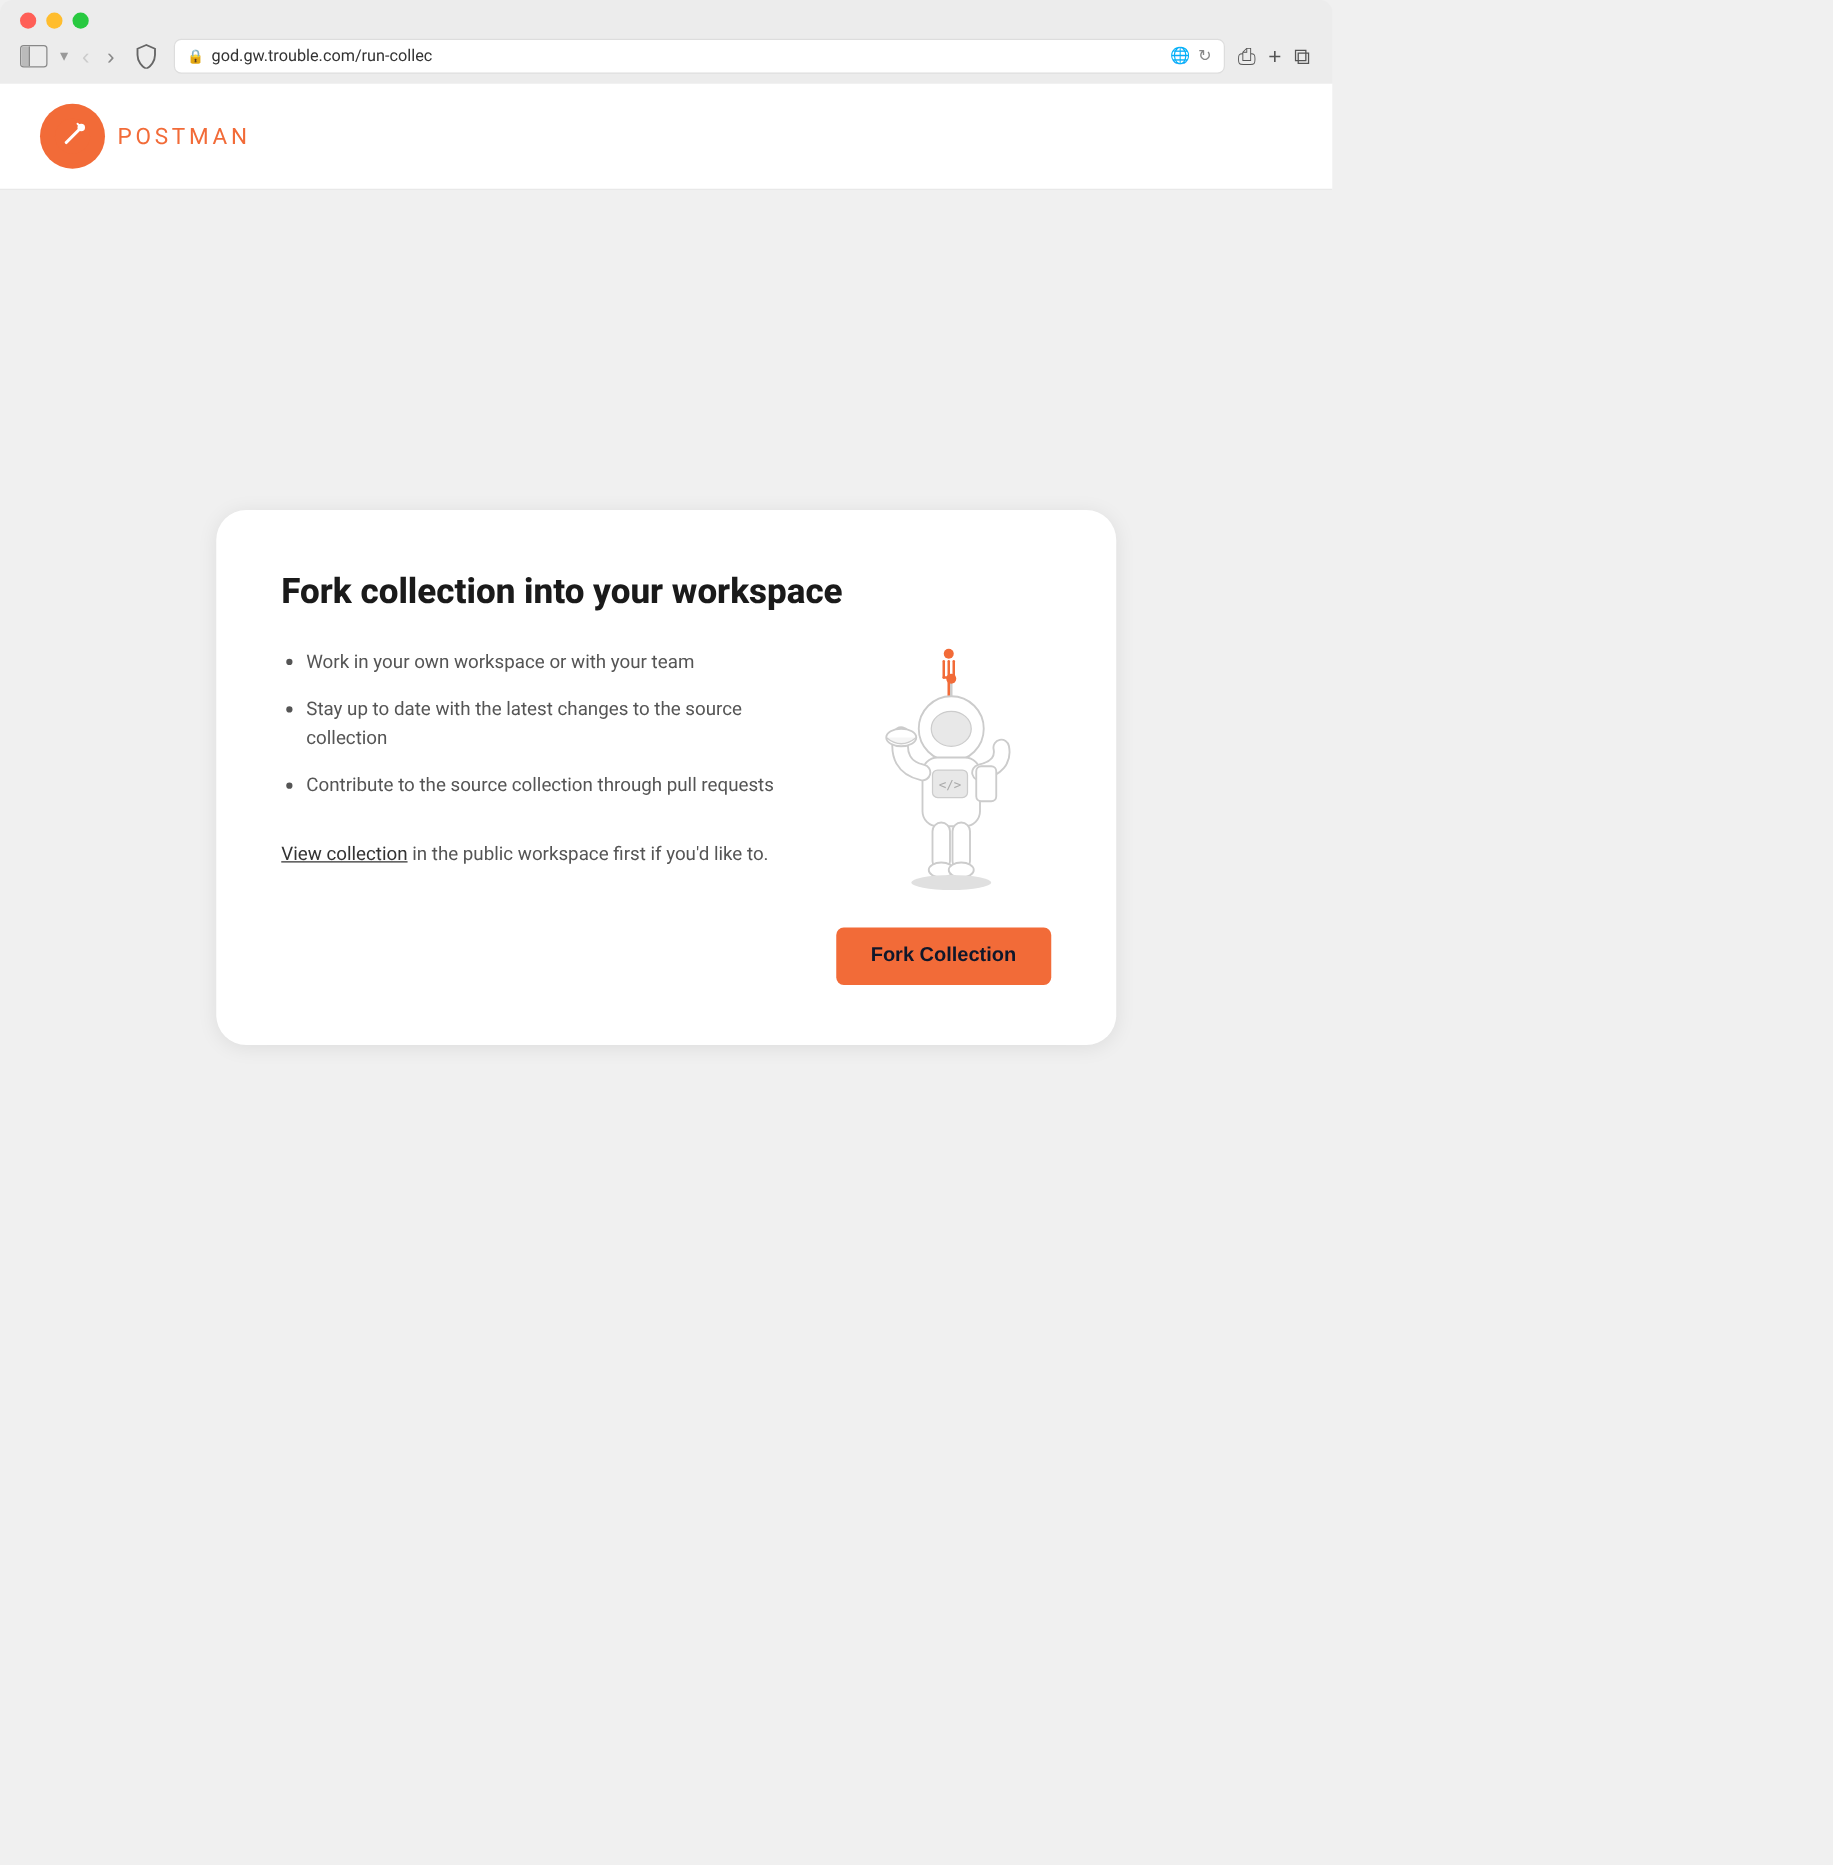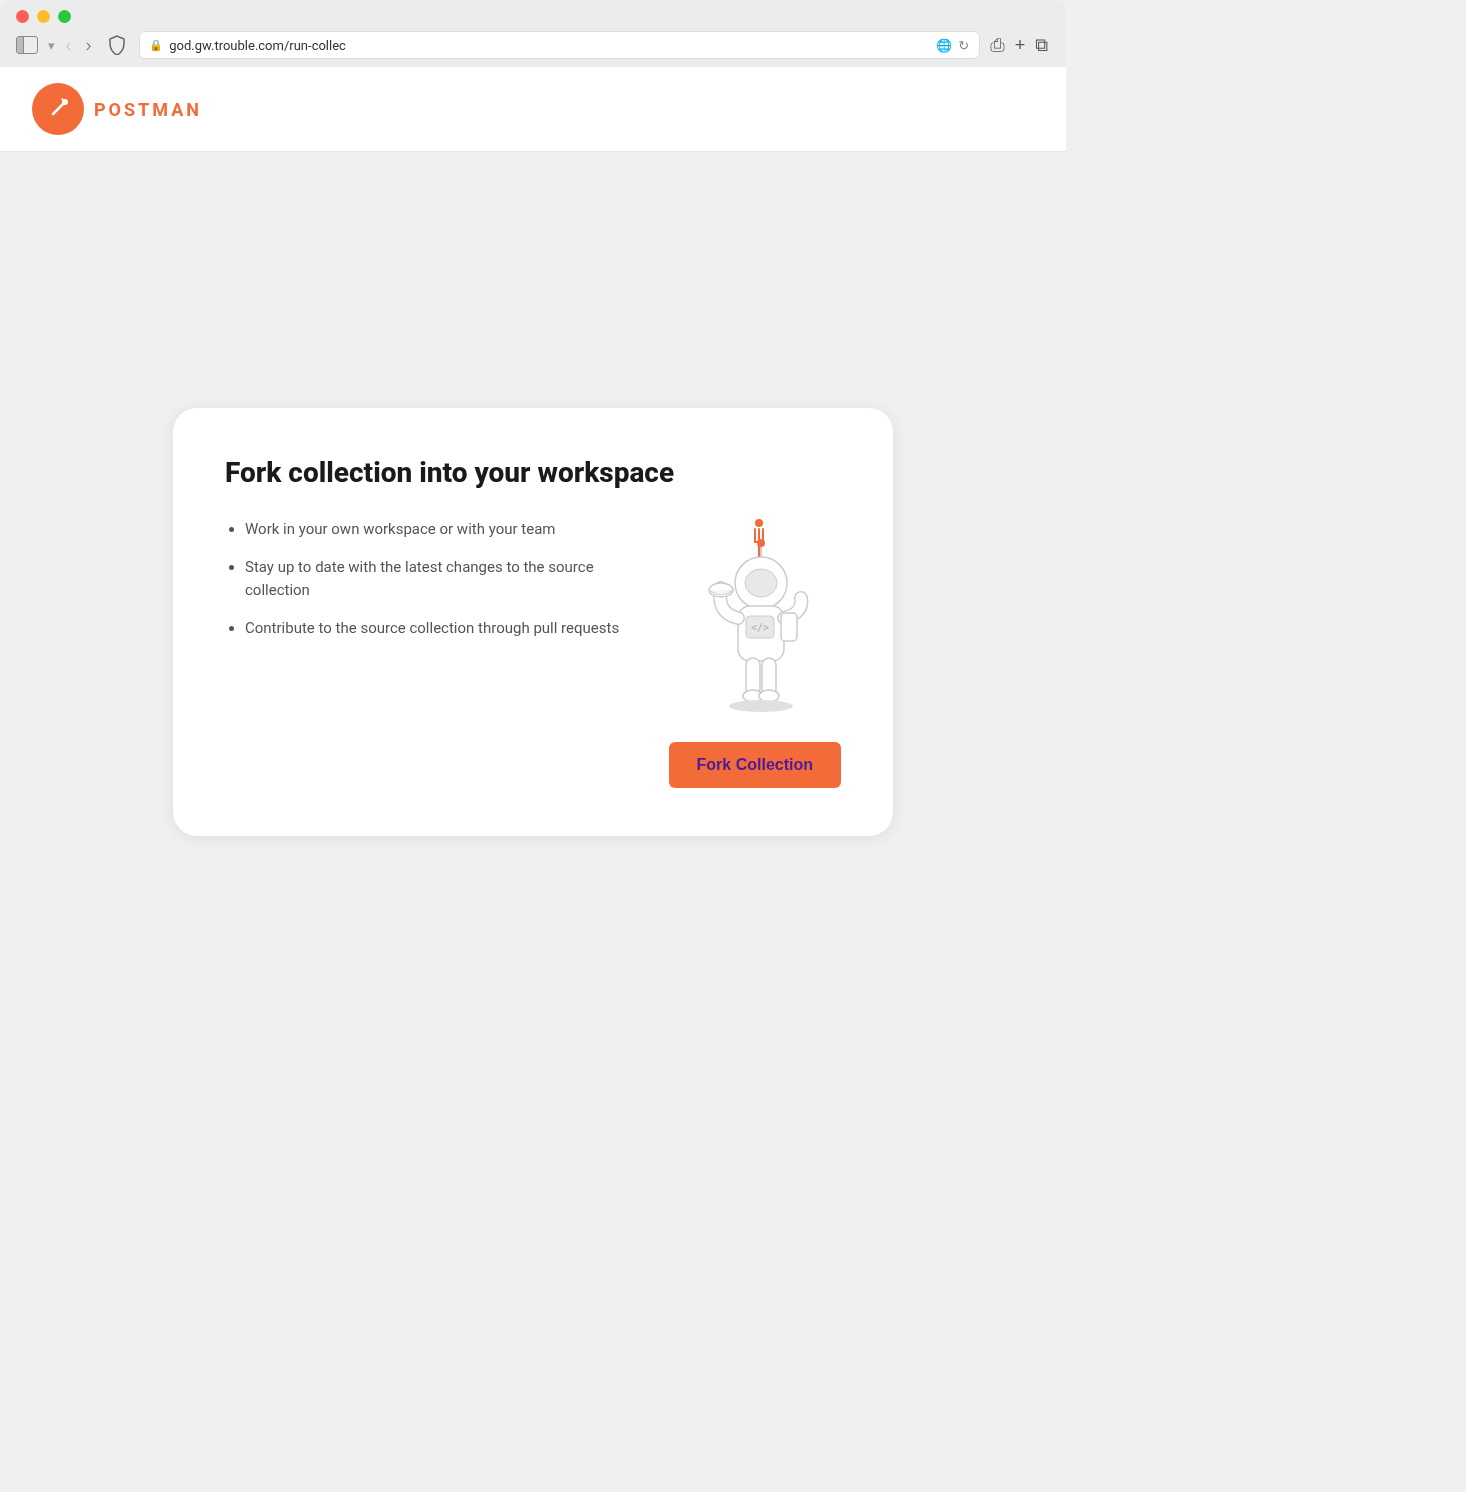--- a/index.html
+++ b/index.html
@@ -152,21 +152,21 @@
       height: 52px;
       background: #f26b38;
       border-radius: 50%;
       display: flex;
       align-items: center;
       justify-content: center;
     }
 
     .postman-logo-text {
       font-size: 18px;
-      font-weight: 700;
+      font-weight: 400;
       color: #f26b38;
       letter-spacing: 3px;
       text-transform: uppercase;
     }
 
     
     .main-content {
       flex: 1;
       display: flex;
       flex-direction: column;
@@ -236,21 +236,21 @@
     }
 
     .fork-actions {
       display: flex;
       justify-content: flex-end;
       margin-top: 24px;
     }
 
     .fork-btn {
       background: #f26b38;
-      color: #4c1d95;
+      color: #0f172a;
       border: none;
       border-radius: 6px;
       padding: 14px 28px;
       font-size: 16px;
       font-weight: 700;
       cursor: pointer;
       transition: background 0.2s;
     }
 
     
@@ -332,20 +332,23 @@
     <div class="fork-card">
       <h1 class="fork-card-title">Fork collection into your workspace</h1>
       <div class="fork-card-inner">
         <div class="fork-card-text">
           <ul class="fork-benefits">
             <li>Work in your own workspace or with your team</li>
             <li>Stay up to date with the latest changes to the source collection</li>
             <li>Contribute to the source collection through pull requests</li>
           </ul>
           <div class="fork-links">
+            <p>
+              <a>View collection</a><span> in the public workspace first if you'd like to.</span>
+            </p>
           </div>
         </div>
 
         <div class="astronaut-wrap">
           <svg width="150" height="200" viewBox="0 0 150 200" fill="none" xmlns="http://www.w3.org/2000/svg">
 
             <g transform="translate(60, 10)">
               <rect x="12" y="0" width="2" height="30" fill="#f26b38" rx="1"></rect>
               <rect x="8" y="0" width="2" height="15" fill="#f26b38" rx="1"></rect>
               <rect x="16" y="0" width="2" height="15" fill="#f26b38" rx="1"></rect>

